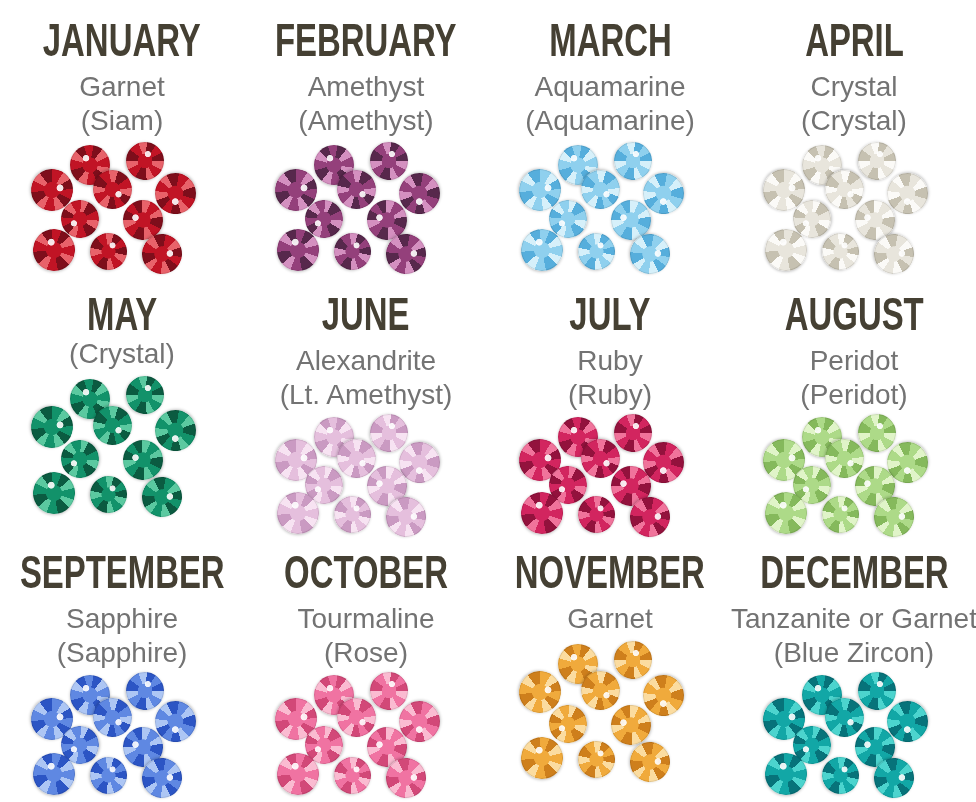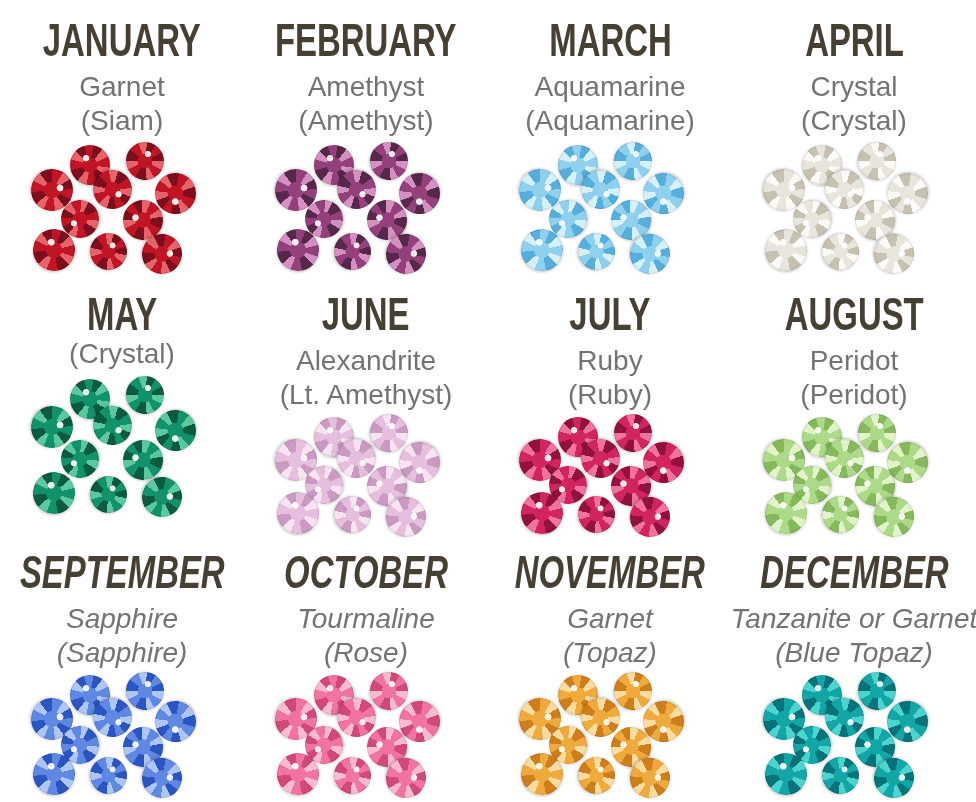--- a/index.html
+++ b/index.html
@@ -11,21 +11,21 @@
     width:848px;height:802px;
     display:grid;
     grid-template-columns:repeat(4,244px);
     grid-template-rows:280px 260px 262px;
   }
   .cell{
     display:flex;flex-direction:column;align-items:center;
     padding-top:16px;box-sizing:border-box;
   }
   .cell.r2{padding-top:10px;}
-  .cell.r3{padding-top:8px;font-style:italic;}
+  .cell.r3{padding-top:8px;}
   .month-title{
     font-weight:700;
     font-size:47px;
     line-height:1.0;
     color:#454033;
     letter-spacing:0px;
     white-space:nowrap;
     display:inline-block;
     transform:scaleX(0.70);
     transform-origin:center;
@@ -238,39 +238,38 @@
         <div class="gem" style="height: 40px; width: 40px; left: calc(61% - 20px); top: calc(56% - 20px); --gd: #d24878; --gm: #f073a2; --gl: #fabbd1; transform: rotate(318deg);"></div>
         <div class="gem" style="height: 42px; width: 42px; left: calc(14% - 21px); top: calc(78% - 21px); --gd: #d24878; --gm: #f073a2; --gl: #fabbd1; transform: rotate(11deg);"></div>
         <div class="gem" style="height: 37px; width: 37px; left: calc(43% - 18.5px); top: calc(79% - 18.5px); --gd: #d24878; --gm: #f073a2; --gl: #fabbd1; transform: rotate(64deg);"></div>
         <div class="gem" style="height: 40px; width: 40px; left: calc(71% - 20px); top: calc(81% - 20px); --gd: #d24878; --gm: #f073a2; --gl: #fabbd1; transform: rotate(117deg);"></div>
       </div>
   </section>
 
   <section class="cell r3">
     <span class="month-title">NOVEMBER</span>
     <div class="stone-name">Garnet</div>
-    <div class="color-name">(Topaz)</div>
     <div class="gem-cluster">
         <div class="gem" style="height: 40px; width: 40px; left: calc(33% - 20px); top: calc(15% - 20px); --gd: #ce7f1c; --gm: #f0aa3c; --gl: #fbdca0; transform: rotate(0deg);"></div>
         <div class="gem" style="height: 38px; width: 38px; left: calc(62% - 19px); top: calc(12% - 19px); --gd: #ce7f1c; --gm: #f0aa3c; --gl: #fbdca0; transform: rotate(53deg);"></div>
         <div class="gem" style="height: 42px; width: 42px; left: calc(13% - 21px); top: calc(34% - 21px); --gd: #ce7f1c; --gm: #f0aa3c; --gl: #fbdca0; transform: rotate(106deg);"></div>
         <div class="gem" style="height: 39px; width: 39px; left: calc(45% - 19.5px); top: calc(33% - 19.5px); --gd: #ce7f1c; --gm: #f0aa3c; --gl: #fbdca0; transform: rotate(159deg);"></div>
         <div class="gem" style="height: 41px; width: 41px; left: calc(78% - 20.5px); top: calc(36% - 20.5px); --gd: #ce7f1c; --gm: #f0aa3c; --gl: #fbdca0; transform: rotate(212deg);"></div>
         <div class="gem" style="height: 38px; width: 38px; left: calc(28% - 19px); top: calc(55% - 19px); --gd: #ce7f1c; --gm: #f0aa3c; --gl: #fbdca0; transform: rotate(265deg);"></div>
         <div class="gem" style="height: 40px; width: 40px; left: calc(61% - 20px); top: calc(56% - 20px); --gd: #ce7f1c; --gm: #f0aa3c; --gl: #fbdca0; transform: rotate(318deg);"></div>
         <div class="gem" style="height: 42px; width: 42px; left: calc(14% - 21px); top: calc(78% - 21px); --gd: #ce7f1c; --gm: #f0aa3c; --gl: #fbdca0; transform: rotate(11deg);"></div>
         <div class="gem" style="height: 37px; width: 37px; left: calc(43% - 18.5px); top: calc(79% - 18.5px); --gd: #ce7f1c; --gm: #f0aa3c; --gl: #fbdca0; transform: rotate(64deg);"></div>
         <div class="gem" style="height: 40px; width: 40px; left: calc(71% - 20px); top: calc(81% - 20px); --gd: #ce7f1c; --gm: #f0aa3c; --gl: #fbdca0; transform: rotate(117deg);"></div>
       </div>
   </section>
 
   <section class="cell r3">
     <span class="month-title">DECEMBER</span>
     <div class="stone-name">Tanzanite or Garnet</div>
-    <div class="color-name">(Blue Topaz)</div>
+    <div class="color-name">(Blue Zircon)</div>
     <div class="gem-cluster">
         <div class="gem" style="height: 40px; width: 40px; left: calc(33% - 20px); top: calc(15% - 20px); --gd: #07737a; --gm: #12a7a6; --gl: #4cd4ce; transform: rotate(0deg);"></div>
         <div class="gem" style="height: 38px; width: 38px; left: calc(62% - 19px); top: calc(12% - 19px); --gd: #07737a; --gm: #12a7a6; --gl: #4cd4ce; transform: rotate(53deg);"></div>
         <div class="gem" style="height: 42px; width: 42px; left: calc(13% - 21px); top: calc(34% - 21px); --gd: #07737a; --gm: #12a7a6; --gl: #4cd4ce; transform: rotate(106deg);"></div>
         <div class="gem" style="height: 39px; width: 39px; left: calc(45% - 19.5px); top: calc(33% - 19.5px); --gd: #07737a; --gm: #12a7a6; --gl: #4cd4ce; transform: rotate(159deg);"></div>
         <div class="gem" style="height: 41px; width: 41px; left: calc(78% - 20.5px); top: calc(36% - 20.5px); --gd: #07737a; --gm: #12a7a6; --gl: #4cd4ce; transform: rotate(212deg);"></div>
         <div class="gem" style="height: 38px; width: 38px; left: calc(28% - 19px); top: calc(55% - 19px); --gd: #07737a; --gm: #12a7a6; --gl: #4cd4ce; transform: rotate(265deg);"></div>
         <div class="gem" style="height: 40px; width: 40px; left: calc(61% - 20px); top: calc(56% - 20px); --gd: #07737a; --gm: #12a7a6; --gl: #4cd4ce; transform: rotate(318deg);"></div>
         <div class="gem" style="height: 42px; width: 42px; left: calc(14% - 21px); top: calc(78% - 21px); --gd: #07737a; --gm: #12a7a6; --gl: #4cd4ce; transform: rotate(11deg);"></div>
         <div class="gem" style="height: 37px; width: 37px; left: calc(43% - 18.5px); top: calc(79% - 18.5px); --gd: #07737a; --gm: #12a7a6; --gl: #4cd4ce; transform: rotate(64deg);"></div>

